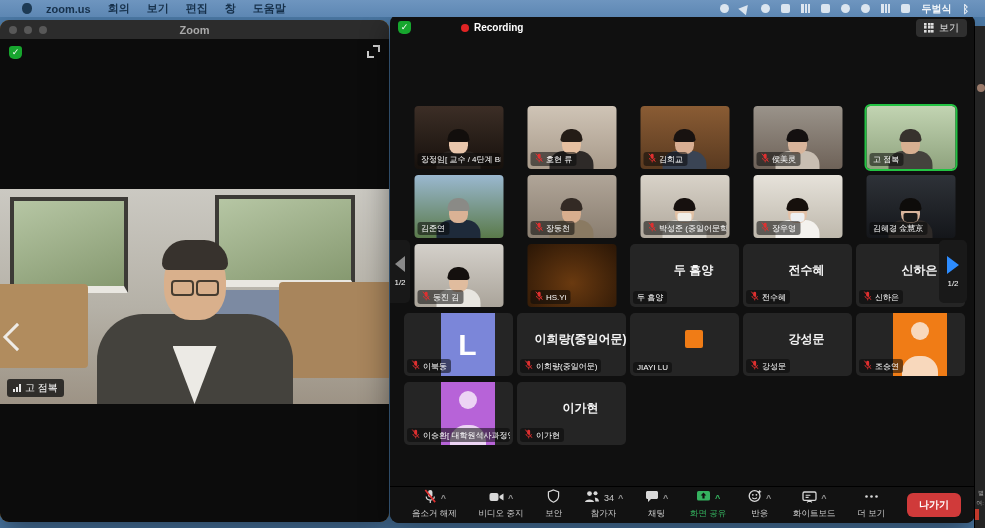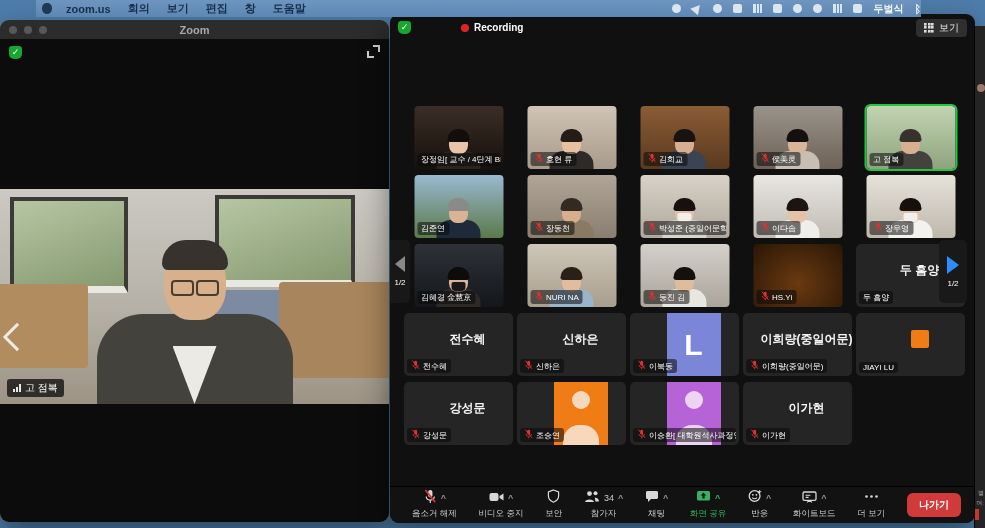--- a/index.html
+++ b/index.html
@@ -1,22 +1,22 @@
 <!DOCTYPE html>
 <html><head>
 <meta charset="utf-8">
 <style>
   * { margin:0; padding:0; box-sizing:border-box; }
   html,body { width:985px; height:528px; overflow:hidden; }
   body { background:#4e7dab; font-family:"Liberation Sans","DejaVu Sans",sans-serif; position:relative; }
 
   
-  .menubar { position:absolute; top:0; left:0; width:885px; height:17px;
+  .menubar { position:absolute; top:0; left:0; width:985px; height:17px;
     background:linear-gradient(#6e95bf,#5d87b3); display:flex; align-items:center;
-    padding:0 0; color:#16304a; font-size:11px; font-weight:bold; z-index:50;margin-left:36px; }
+    padding:0 16px; color:#16304a; font-size:11px; font-weight:bold; z-index:50; }
   .apple { width:10px; height:11px; background:#1d3a54; border-radius:45% 45% 50% 50%; margin:0 14px 0 6px; }
   .menu-item { margin-right:17px; white-space:nowrap; }
   .mb-right { margin-left:auto; display:flex; align-items:center; gap:11px; }
   .mb-ic { display:inline-block; position:relative; }
   .mb-shape-circle { width:9px; height:9px; border-radius:50%; background:#e8eef5; opacity:.9; }
   .mb-shape-square { width:9px; height:9px; border-radius:2px; background:#e8eef5; opacity:.9; }
   .mb-shape-triangle { width:0; height:0; border-left:5px solid transparent; border-right:5px solid transparent; border-bottom:9px solid #e8eef5; transform:rotate(40deg); opacity:.9; }
   .mb-shape-bars { width:9px; height:9px; background:linear-gradient(90deg,#e8eef5 30%,transparent 30%,transparent 40%,#e8eef5 40%,#e8eef5 65%,transparent 65%,transparent 75%,#e8eef5 75%); opacity:.9; }
   .mb-ic-label { color:#f0f4f8; font-size:10px; font-weight:bold; }
   .mb-glyph { color:#e8eef5; font-size:11px; font-weight:bold; }
@@ -326,36 +326,20 @@
                 <rect x="5" y="1" width="4.6" height="8" rx="2.3" fill="#e03030"></rect>
                 <path d="M3 8c0 5 8.6 5 8.6 0" stroke="#e03030" stroke-width="1.4" fill="none"></path>
                 <line x1="7.3" y1="12" x2="7.3" y2="15" stroke="#e03030" stroke-width="1.4"></line>
                 <line x1="2" y1="1" x2="12.5" y2="14" stroke="#e03030" stroke-width="1.6"></line>
               </svg></span>
             <span>박성준 (중일어문학과)</span>
           </span>
         </div>
       </div>
       <div class="cell">
-        <div class="vid" style="background: linear-gradient(rgb(232, 230, 226), rgb(192, 188, 180));">
-          <span class="pv-body" style="background: rgb(240, 238, 234);"></span>
-          <span class="pv-head" style="background: rgb(228, 194, 168);"></span>
-          <span class="pv-hair" style="background: rgb(28, 20, 16);"></span>
-          <span class="tile-label">
-            <span><svg width="9" height="10" viewBox="0 0 14 16">
-                <rect x="5" y="1" width="4.6" height="8" rx="2.3" fill="#e03030"></rect>
-                <path d="M3 8c0 5 8.6 5 8.6 0" stroke="#e03030" stroke-width="1.4" fill="none"></path>
-                <line x1="7.3" y1="12" x2="7.3" y2="15" stroke="#e03030" stroke-width="1.4"></line>
-                <line x1="2" y1="1" x2="12.5" y2="14" stroke="#e03030" stroke-width="1.6"></line>
-              </svg></span>
-            <span>이다솜</span>
-          </span>
-        </div>
-      </div>
-      <div class="cell">
         <div class="vid" style="background: linear-gradient(rgb(230, 226, 218), rgb(190, 184, 172));">
           <span class="pv-body" style="background: rgb(244, 242, 238);"></span>
           <span class="pv-head" style="background: rgb(226, 192, 166);"></span>
           <span class="pv-hair" style="background: rgb(22, 16, 12);"></span>
           <span class="pv-mask" style="background: rgb(238, 240, 242);"></span>
           <span class="tile-label">
             <span><svg width="9" height="10" viewBox="0 0 14 16">
                 <rect x="5" y="1" width="4.6" height="8" rx="2.3" fill="#e03030"></rect>
                 <path d="M3 8c0 5 8.6 5 8.6 0" stroke="#e03030" stroke-width="1.4" fill="none"></path>
                 <line x1="7.3" y1="12" x2="7.3" y2="15" stroke="#e03030" stroke-width="1.4"></line>
@@ -366,36 +350,20 @@
         </div>
       </div>
       <div class="cell">
         <div class="vid" style="background: linear-gradient(rgb(46, 50, 56), rgb(20, 22, 26));">
           <span class="pv-body" style="background: rgb(46, 42, 40);"></span>
           <span class="pv-head" style="background: rgb(216, 180, 156);"></span>
           <span class="pv-hair" style="background: rgb(14, 12, 10);"></span>
           <span class="pv-mask" style="background: rgb(24, 24, 24);"></span>
           <span class="tile-label">
             <span>김혜경 金慧京</span>
-          </span>
-        </div>
-      </div>
-      <div class="cell">
-        <div class="vid" style="background: linear-gradient(rgb(206, 198, 184), rgb(168, 158, 142));">
-          <span class="pv-body" style="background: rgb(154, 180, 204);"></span>
-          <span class="pv-head" style="background: rgb(226, 188, 158);"></span>
-          <span class="pv-hair" style="background: rgb(42, 32, 24);"></span>
-          <span class="tile-label">
-            <span><svg width="9" height="10" viewBox="0 0 14 16">
-                <rect x="5" y="1" width="4.6" height="8" rx="2.3" fill="#e03030"></rect>
-                <path d="M3 8c0 5 8.6 5 8.6 0" stroke="#e03030" stroke-width="1.4" fill="none"></path>
-                <line x1="7.3" y1="12" x2="7.3" y2="15" stroke="#e03030" stroke-width="1.4"></line>
-                <line x1="2" y1="1" x2="12.5" y2="14" stroke="#e03030" stroke-width="1.6"></line>
-              </svg></span>
-            <span>NURI NA</span>
           </span>
         </div>
       </div>
       <div class="cell">
         <div class="vid" style="background: linear-gradient(rgb(212, 208, 202), rgb(170, 164, 154));">
           <span class="pv-body" style="background: rgb(232, 230, 224);"></span>
           <span class="pv-head" style="background: rgb(224, 188, 158);"></span>
           <span class="pv-hair" style="background: rgb(20, 16, 14);"></span>
           <span class="tile-label">
             <span><svg width="9" height="10" viewBox="0 0 14 16">

